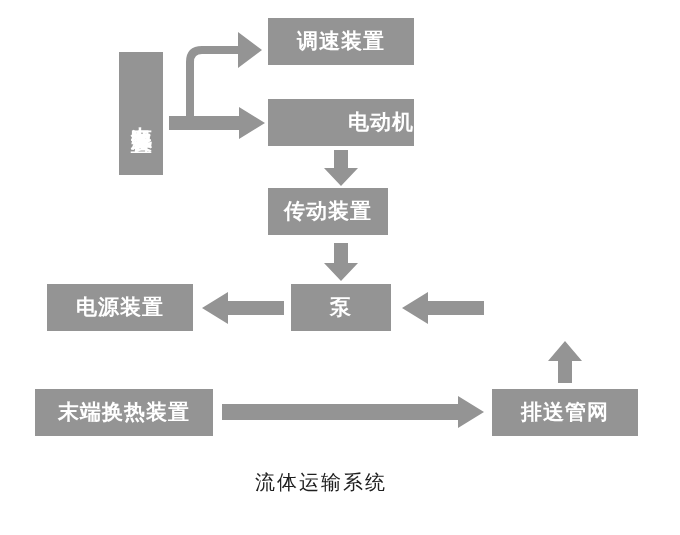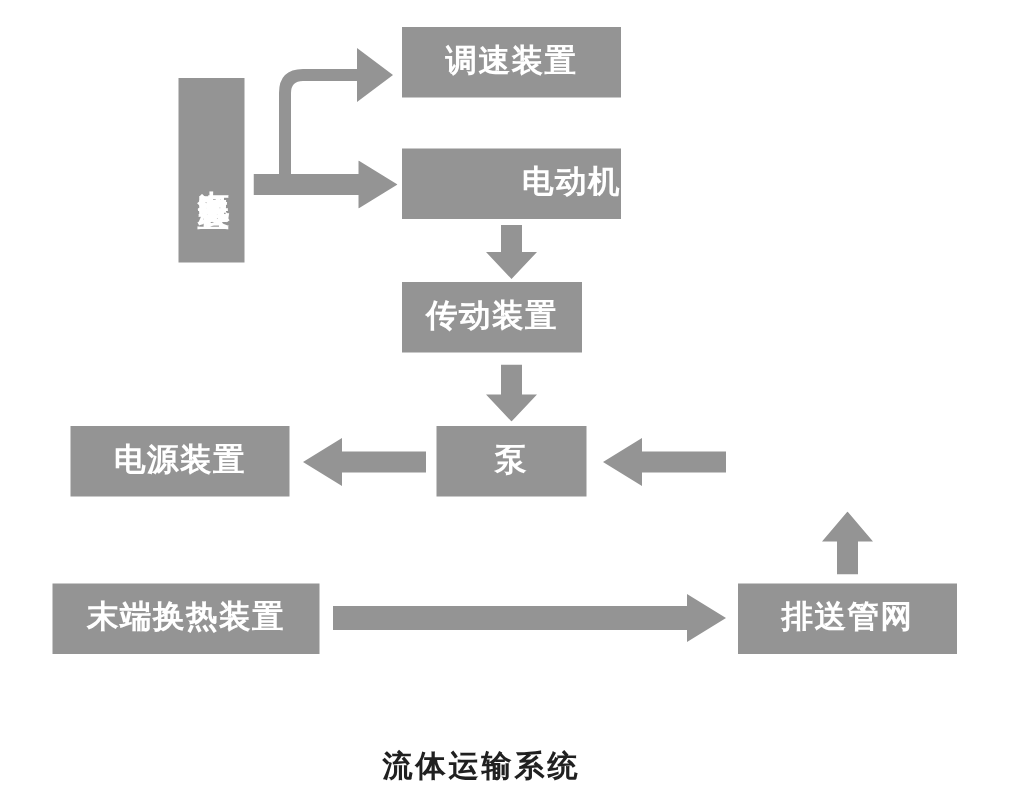--- a/index.html
+++ b/index.html
@@ -39,25 +39,24 @@
   .arrow {
     position: absolute;
   }
   .arrow svg {
     display: block;
   }
   .caption {
     position: absolute;
     font-family: "DejaVu Serif", "Liberation Serif", serif;
     font-size: 20px;
-    font-weight: bold;
+    font-weight: normal;
     color: #202020;
     letter-spacing: 2px;
     white-space: nowrap;
-    margin-top: 28px;
   }
 </style>
 </head>
 <body>
 
 <div id="canvas">
 
   <div class="node vertical" style="left:119px; top:52px; width:44px; height:123px;">
     <span>电源装置</span>
   </div>

